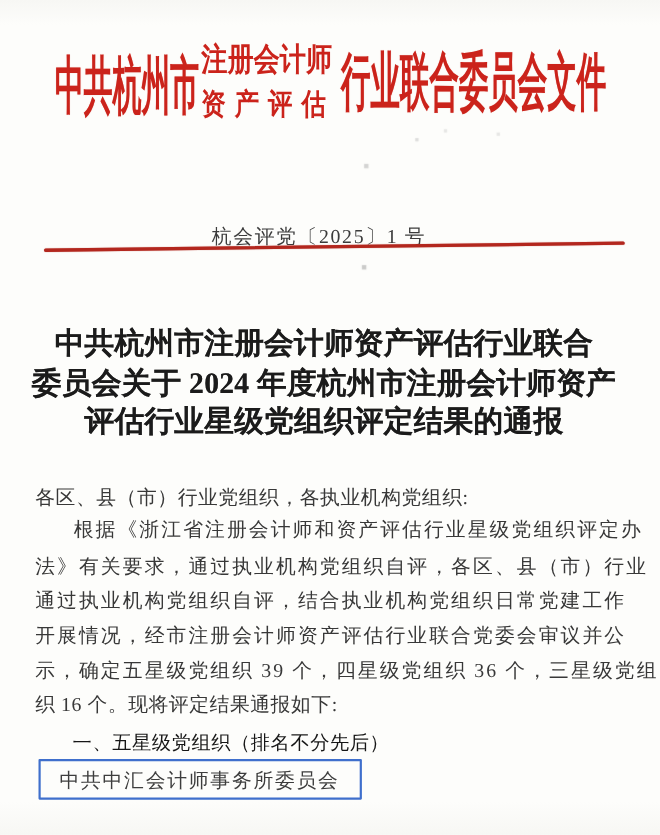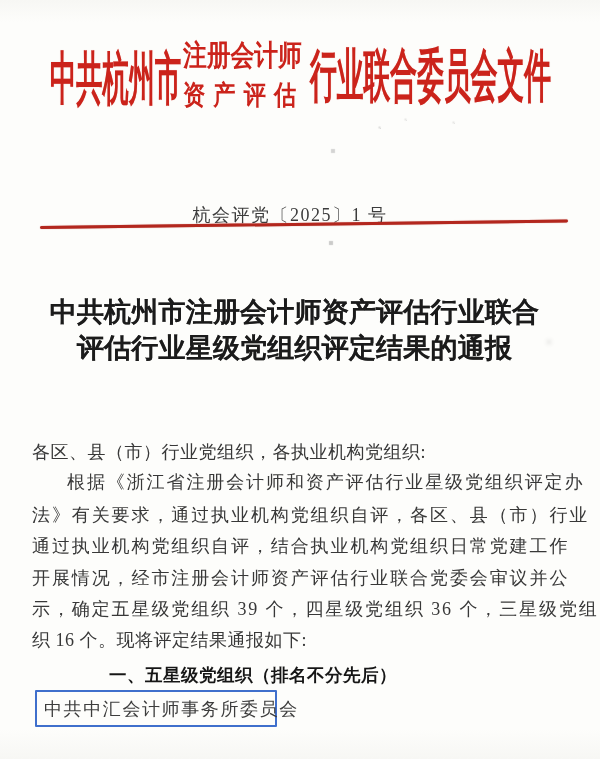--- a/index.html
+++ b/index.html
@@ -47,27 +47,27 @@
   .title div { white-space:nowrap; text-shadow:0 0 0.6px rgba(20,20,20,.7); }
   
   .body-text { position:absolute; left:32px; top:437px; width:560px; color:#383838; font-size:18px; }
   .body-text .line { height:31.4px; line-height:31.4px; white-space:nowrap; }
   .tight { letter-spacing:0.5px; }
   .just  { letter-spacing:1.9px; }
   .indent { padding-left:35px;font-family:Liberation Mono, monospace; }
   
   .heading {
     position:absolute; left:66px; top:663px; font-family:"Liberation Sans", sans-serif;
-    font-weight:bold; font-size:17.5px; letter-spacing:0.5px; color:#161616; white-space:nowrap;margin-left:43px;
+    font-weight:normal; font-size:17.5px; letter-spacing:0.5px; color:#161616; white-space:nowrap;
   }
   
   .org-box {
-    position:absolute; left:35px; top:690px; width:242px; height:37px;
+    position:absolute; left:35px; top:690px; width:294px; height:37px;
     box-sizing:border-box; border:2px solid #3f6fcc; border-radius:1px;
-    display:flex; align-items:center; padding-left:7px; background:rgba(255,255,255,.15);
+    display:flex; align-items:center; padding-left:17px; background:rgba(255,255,255,.15);
   }
   .org-box span { font-size:18px; letter-spacing:1.6px; color:#3d3d3d; white-space:nowrap; }
   
   .speckles {
     position:absolute; left:0; top:0; width:2px; height:2px;
     box-shadow:
       332px 150px 1px 1px rgba(120,120,120,.30),
       378px 126px 1px 0.5px rgba(140,140,140,.28),
       452px 121px 1px 0.5px rgba(150,150,150,.22),
       330px 242px 1px 1px rgba(110,110,110,.35),
@@ -88,20 +88,21 @@
     </div>
     <div class="hdr-right" style="color: rgb(203, 35, 27);">行业联合委员会文件</div>
   </div>
 
   <div class="doc-number">杭会评党〔2025〕1 号</div>
 
   <div class="red-rule" style="background: rgb(179, 39, 30);"></div>
 
   <div class="title">
     <div>中共杭州市注册会计师资产评估行业联合</div>
+    <div>委员会关于 2024 年度杭州市注册会计师资产</div>
     <div>评估行业星级党组织评定结果的通报</div>
   </div>
 
   <div class="body-text">
     <div class="line tight">各区、县（市）行业党组织，各执业机构党组织:</div>
     <div class="line just indent">根据《浙江省注册会计师和资产评估行业星级党组织评定办</div>
     <div class="line just">法》有关要求，通过执业机构党组织自评，各区、县（市）行业</div>
     <div class="line just">通过执业机构党组织自评，结合执业机构党组织日常党建工作</div>
     <div class="line just">开展情况，经市注册会计师资产评估行业联合党委会审议并公</div>
     <div class="line just">示，确定五星级党组织 39 个，四星级党组织 36 个，三星级党组</div>

